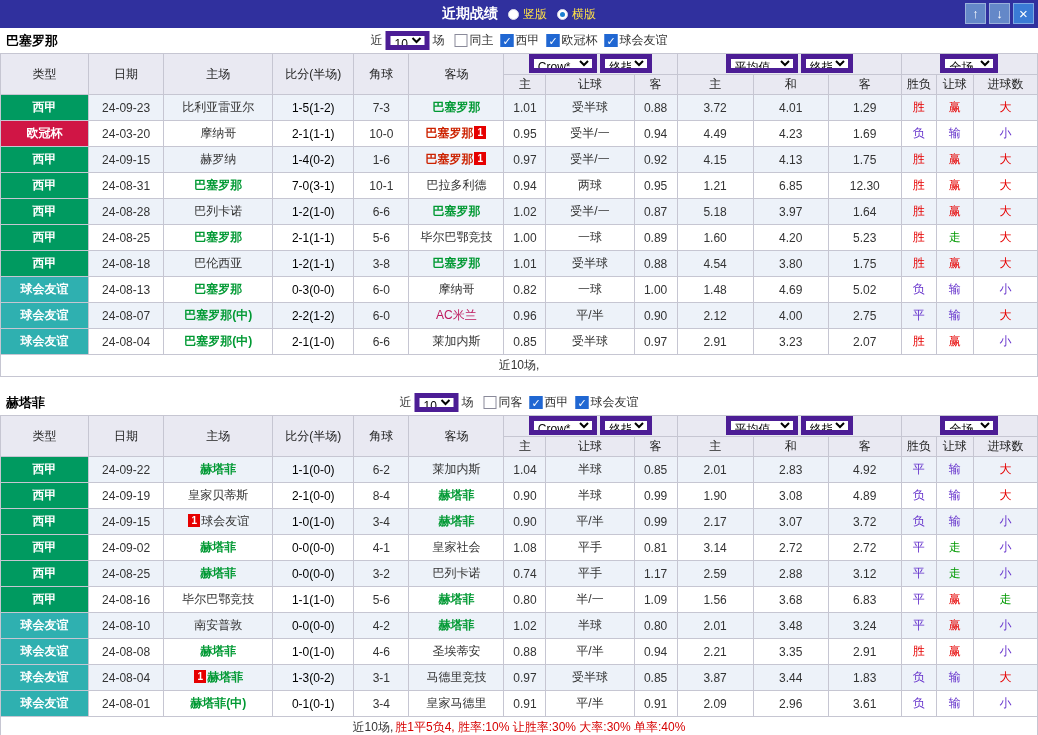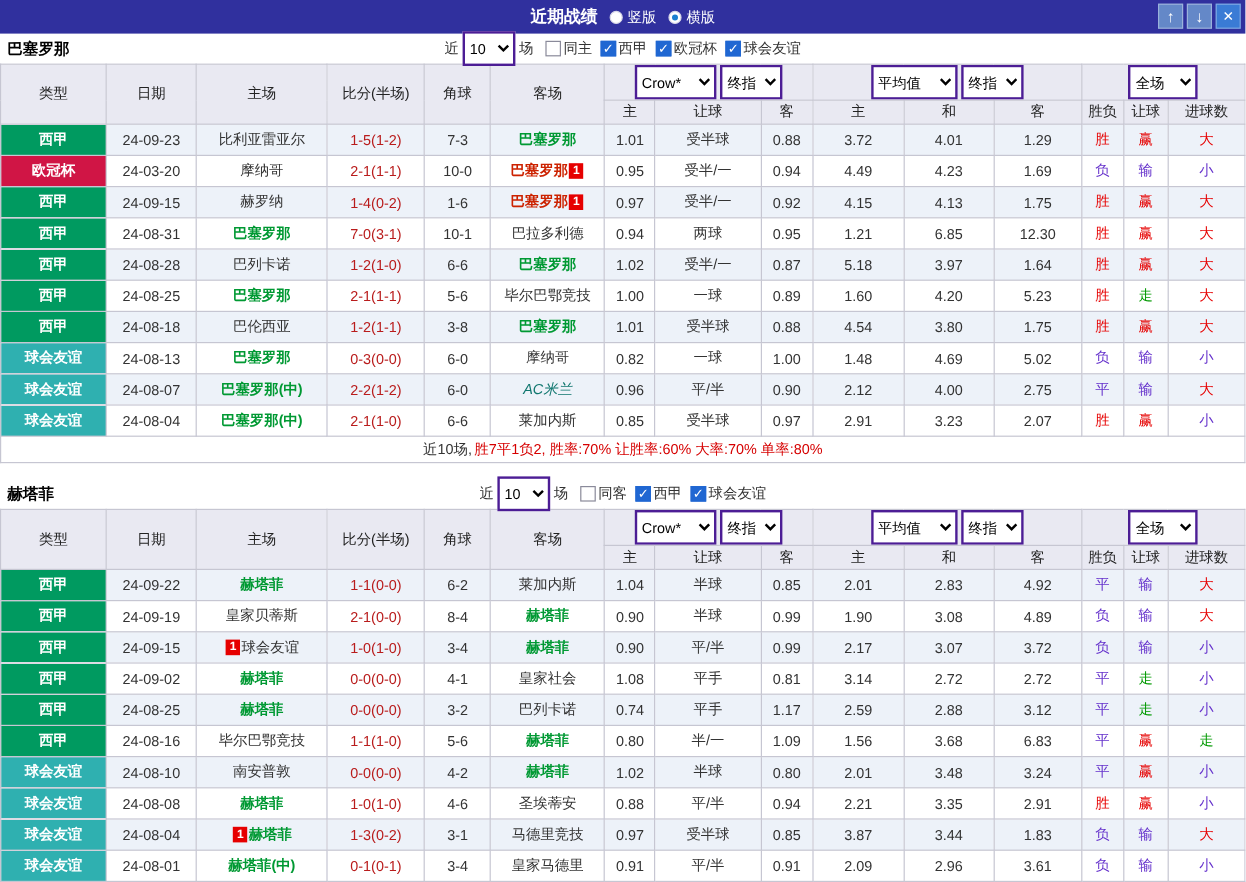--- a/index.html
+++ b/index.html
@@ -9,47 +9,47 @@
     font-family: "Liberation Sans", "DejaVu Sans", sans-serif;
     font-size: 12px; color: #333;
   }
   
   .topbar {
     height: 28px; background: #30309e; color: #fff;
     display: flex; align-items: center; position: relative;
   }
   .topbar-center { flex: 1; display: flex; justify-content: center; align-items: center; gap: 10px; }
   .tb-title { font-weight: bold; font-size: 14px; }
-  .radio { display: inline-flex; align-items: center; gap: 4px; cursor: pointer; font-size: 12px; color:#ffffff; }
+  .radio { display: inline-flex; align-items: center; gap: 4px; cursor: pointer; font-size: 12px; color:#fde047; }
   .rdo { width: 11px; height: 11px; border-radius: 50%; background: #fff; border: 1px solid #d8d8e8; position: relative; display:inline-block; }
   .rdo.sel::after { content:""; position:absolute; left:2px; top:2px; width:5px; height:5px; border-radius:50%; background:#1b7fd0; }
   .topbar-buttons { position: absolute; right: 4px; top: 3px; display: flex; gap: 3px; }
   .sq { width: 21px; height: 21px; display:flex; align-items:center; justify-content:center;
         color:#fff; font-size:13px; cursor:pointer; border:1px solid rgba(255,255,255,.35); }
   .sq.updn { background:#6488c8; }
   .sq.close { background:#3a7bd5; font-size:15px; }
   
   .section-head { height: 25px; position: relative; display:flex; align-items:center; }
   .team-title { position:absolute; left:6px; font-weight:bold; font-size:13px; color:#000; }
   .filter { position:absolute; left:50%; transform:translateX(-50%); display:flex; align-items:center; gap:3px; white-space:nowrap; }
-  .filter select, th select { font-size:12px; height:29px; border:2px solid #4c1d95; background:#fff; font-family:inherit; }
+  .filter select, th select { font-size:12px; height:19px; border:5px solid #4c1d95; background:#fff; font-family:inherit; }
   .cbs { display:inline-flex; align-items:center; }
   .cbs label { display:inline-flex; align-items:center; gap:2px; margin-left:7px; cursor:pointer; }
   .cb { width:13px; height:13px; border:1px solid #8a8a9a; background:#fff; display:inline-block;
         font-size:11px; line-height:12px; text-align:center; color:#fff; }
   .cb.checked { background:#2067d2; border-color:#2067d2; }
   
   table { border-collapse: collapse; table-layout: fixed; width: 1038px; }
   th, td { border:1px solid #c6c6d2; text-align:center; overflow:hidden; white-space:nowrap; padding:0; }
   thead th { background:#e9e9f2; font-weight:normal; height:20px; font-size:12px; color:#222; }
   tbody td { height:26px; font-size:12px; }
   tbody tr:nth-child(odd) { background:#edf2f9; }
   tbody tr:nth-child(even) { background:#fff; }
   .td-league { color:#fff; font-weight:bold; }
-  .td-score { color:#b91c1c; }
+  .td-score { color:#000000; }
   .tn { font-size:12px; }
   .redcard { display:inline-block; min-width:12px; height:13px; background:#e60000; color:#fff;
              font-size:10px; line-height:13px; font-weight:bold; margin:0 1px; vertical-align:1px; }
   
   .summary { width:1038px; height:22px; border:1px solid #c6c6d2; border-top:0;
              display:flex; align-items:center; justify-content:center; font-size:12px; gap:2px; }
   .summary .stats { color:#d60000; }
   .gap { height: 13px; }
 </style>
 </head>
@@ -293,21 +293,21 @@
         <td class="td-res" style="color: rgb(102, 51, 204);">负</td>
         <td class="td-res" style="color: rgb(102, 51, 204);">输</td>
         <td class="td-res" style="color: rgb(102, 51, 204);">小</td>
       </tr>
       <tr>
         <td class="td-league" style="background: rgb(47, 176, 176);">球会友谊</td>
         <td class="td-date">24-08-07</td>
         <td class="td-team"><span class="tn" style="color: rgb(0, 153, 51); font-weight: bold;">巴塞罗那(中)</span></td>
         <td class="td-score">2-2(1-2)</td>
         <td class="td-corner">6-0</td>
-        <td class="td-team"><span class="tn" style="color: #0f766e; font-style: italic;">AC米兰</span></td>
+        <td class="td-team"><span class="tn" style="color: #be185d;">AC米兰</span></td>
         <td class="td-odds">0.96</td>
         <td class="td-odds">平/半</td>
         <td class="td-odds">0.90</td>
         <td class="td-odds">2.12</td>
         <td class="td-odds">4.00</td>
         <td class="td-odds">2.75</td>
         <td class="td-res" style="color: rgb(102, 51, 204);">平</td>
         <td class="td-res" style="color: rgb(102, 51, 204);">输</td>
         <td class="td-res" style="color: rgb(230, 0, 0);">大</td>
       </tr>
@@ -326,21 +326,20 @@
         <td class="td-odds">2.07</td>
         <td class="td-res" style="color: rgb(230, 0, 0);">胜</td>
         <td class="td-res" style="color: rgb(230, 0, 0);">赢</td>
         <td class="td-res" style="color: rgb(102, 51, 204);">小</td>
       </tr>
     </tbody>
 </table>
 
 <div class="summary">
   <span>近10场,</span>
-  <span class="stats">胜7平1负2, 胜率:70% 让胜率:60% 大率:70% 单率:80%</span>
 </div>
 
 <div class="gap"></div>
 
 <div class="section-head">
   <span class="team-title">赫塔菲</span>
   <div class="filter">
     <span>近</span>
     <select style="width:44px"><option>10</option></select>
     <span>场</span>
@@ -580,13 +579,14 @@
         <td class="td-odds">3.61</td>
         <td class="td-res" style="color: rgb(102, 51, 204);">负</td>
         <td class="td-res" style="color: rgb(102, 51, 204);">输</td>
         <td class="td-res" style="color: rgb(102, 51, 204);">小</td>
       </tr>
     </tbody>
 </table>
 
 <div class="summary">
   <span>近10场,</span>
+  <span class="stats">胜1平5负4, 胜率:10% 让胜率:30% 大率:30% 单率:40%</span>
 </div>
 
 </body></html>

